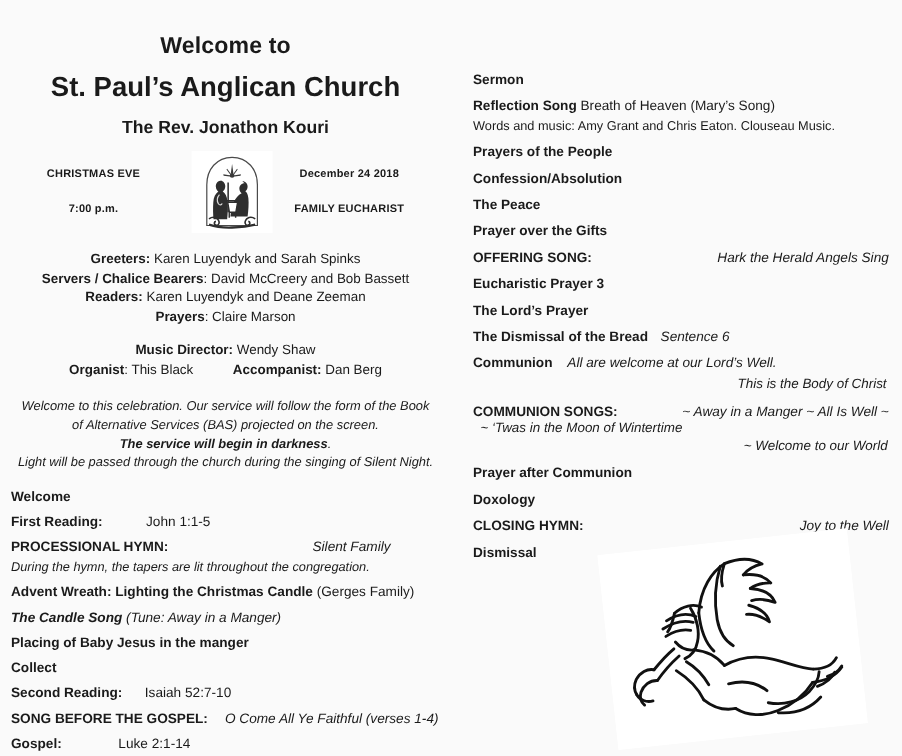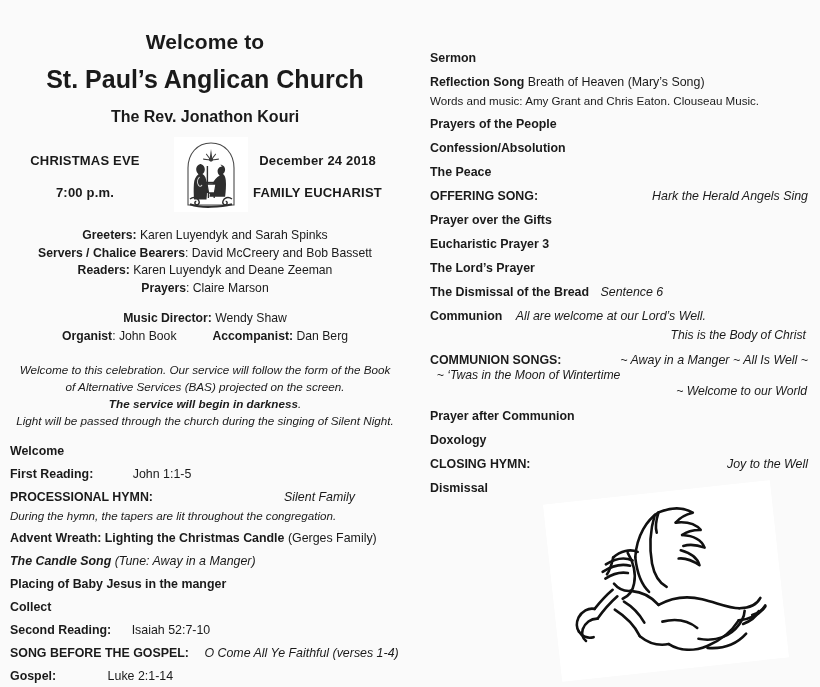--- a/index.html
+++ b/index.html
@@ -24,21 +24,21 @@
   
   .col-left {
     position: absolute;
     left: 10px;
     top: 30px;
     width: 390px;
   }
   .col-right {
     position: absolute;
     left: 430px;
-    top: 50px;
+    top: 64px;
     width: 378px;
   }
 
   
   .hdr-welcome {
     text-align: center;
     font-size: 21px;
     font-weight: bold;
     letter-spacing: 0.1px;
     line-height: 1.1;
@@ -62,21 +62,21 @@
     position: relative;
     margin-top: 12px;
     height: 64px;
   }
   .meta-row {
     position: absolute;
     width: 100%;
     display: flex;
     justify-content: space-between;
     align-items: flex-end;
-    font-size: 13px;
+    font-size: 10px;
     font-weight: bold;
     letter-spacing: 0.2px;
   }
   .meta-row.r1 { top: 16px; }
   .meta-row.r2 { top: 48px; }
   .meta-left  { width: 150px; text-align: center; }
   .meta-right { width: 165px; text-align: center; }
 
   
   .logo-nativity {
@@ -278,21 +278,21 @@
         <span>Karen Luyendyk and Deane Zeeman</span>
       </div>
       <div class="min-pair">
         <b>Prayers</b><span>: Claire Marson</span>
       </div>
       <div class="min-pair grp2">
         <b>Music Director:</b>
         <span>Wendy Shaw</span>
       </div>
       <div class="min-pair">
-        <b>Organist</b><span>: John Book</span><span class="sp"></span><b>Accompanist:</b>
+        <b>Organist</b><span>: This Black</span><span class="sp"></span><b>Accompanist:</b>
         <span>Dan Berg</span>
       </div>
     </div>
 
     <div class="note">
       <div>Welcome to this celebration.  Our service will follow the form of the Book</div>
       <div>of Alternative Services (BAS) projected on the screen.</div>
       <div><span class="strong">The service will begin in darkness</span><span>.</span></div>
       <div>Light will be passed through the church during the singing of Silent Night.</div>
     </div>
@@ -364,27 +364,27 @@
     </div>
 
     <div class="svc-line">
       <span class="lbl">Confession/Absolution</span>
     </div>
 
     <div class="svc-line">
       <span class="lbl">The Peace</span>
     </div>
 
+    <div class="svc-line">
+      <span class="lbl">Prayer over the Gifts</span>
+    </div>
+
     <div class="svc-line clearfix">
       <span class="lbl-caps">OFFERING SONG:</span>
       <span class="right-val">Hark the Herald Angels Sing</span>
-    </div>
-
-    <div class="svc-line">
-      <span class="lbl">Prayer over the Gifts</span>
     </div>
 
     <div class="svc-line">
       <span class="lbl">Eucharistic Prayer 3</span>
     </div>
 
     <div class="svc-line">
       <span class="lbl">The Lord’s Prayer</span>
     </div>
 

